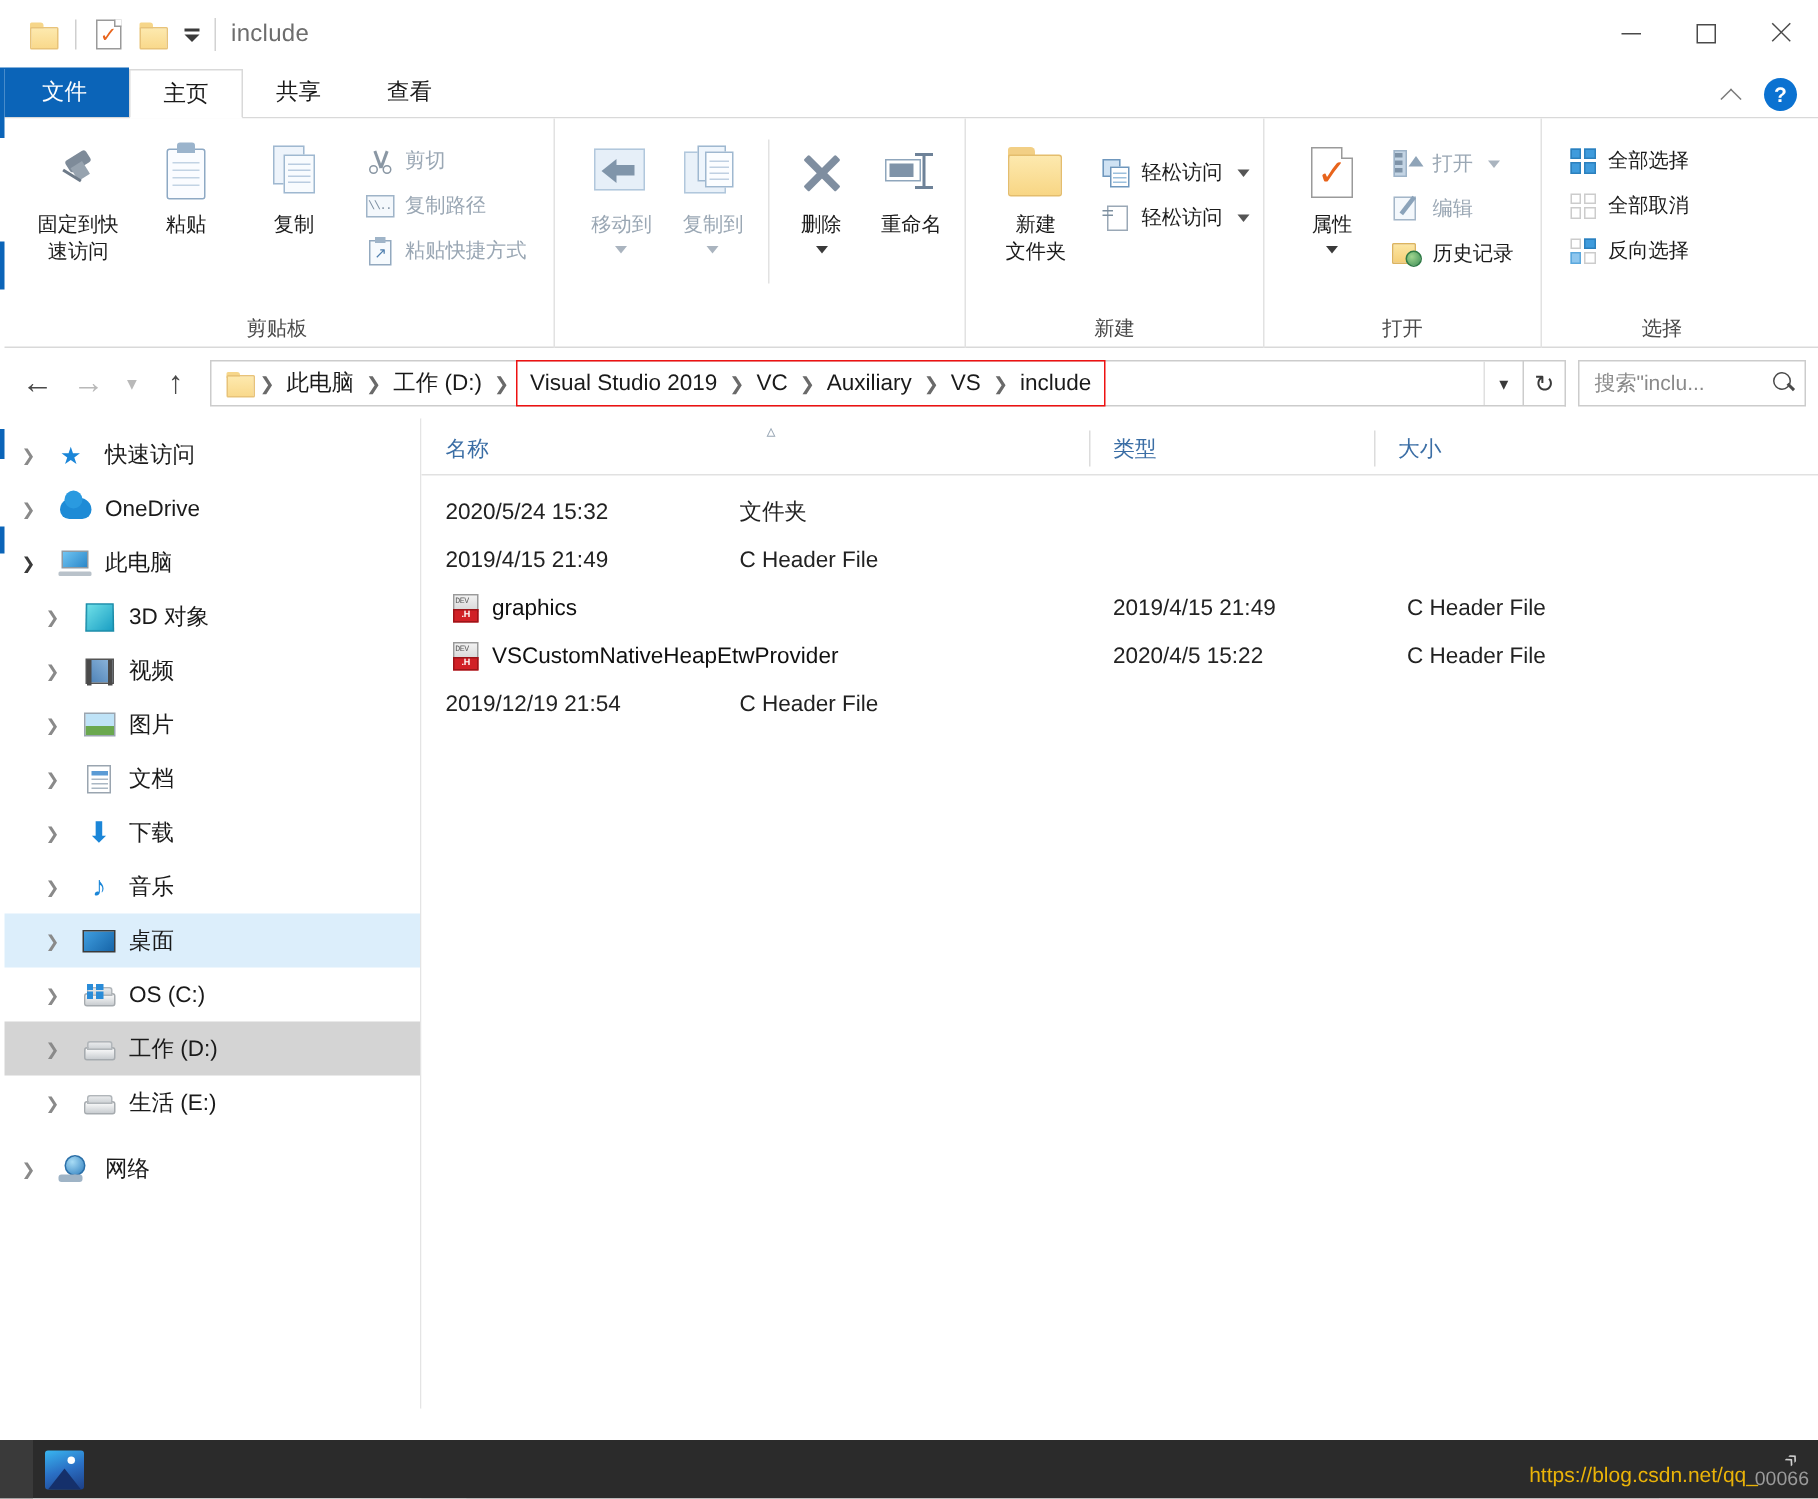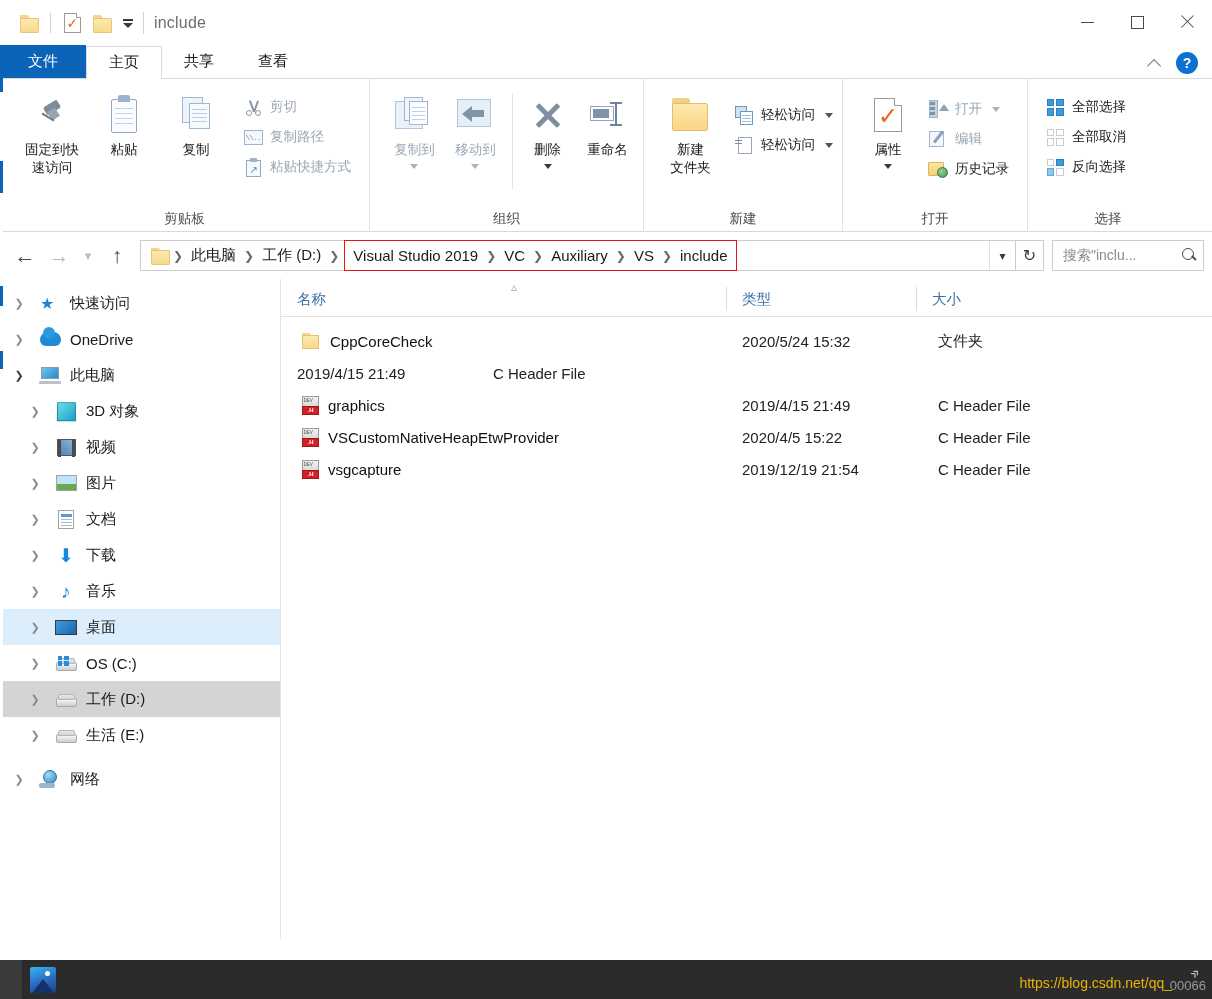--- a/index.html
+++ b/index.html
@@ -750,42 +750,42 @@
           </div>
         </div>
       </div>
       <div class="rgroup-label">剪贴板</div>
     </div>
 
     <div class="rgroup" style="width:274px">
       <div class="rgroup-body" style="padding-left:14px">
         <div class="big-btn" style="width:64px">
           <span class="ico">
+            <span class="moveto">
+                <span class="box"></span>
+                <span class="arrow"></span>
+                <span class="stem"></span>
+              </span>
+          </span>
+          <span class="lbl dim">移动到</span>
+          <span class="caret-sm dim" style="border-top-color:#aab4bf"></span>
+        </div>
+        <div class="big-btn" style="width:64px">
+          <span class="ico">
             <span class="copyto">
               <span class="box"></span>
                 <span class="p1"></span>
                 <span class="p2"></span>
               <span class="ln" style="top:12px"></span>
                 <span class="ln" style="top:16px"></span>
               <span class="ln" style="top:20px"></span>
                 <span class="ln" style="top:24px"></span>
             </span>
           </span>
           <span class="lbl dim">复制到</span>
-          <span class="caret-sm dim" style="border-top-color:#aab4bf"></span>
-        </div>
-        <div class="big-btn" style="width:64px">
-          <span class="ico">
-            <span class="moveto">
-                <span class="box"></span>
-                <span class="arrow"></span>
-                <span class="stem"></span>
-              </span>
-          </span>
-          <span class="lbl dim">移动到</span>
           <span class="caret-sm dim" style="border-top-color:#aab4bf"></span>
         </div>
         <div class="vsep"></div>
         <div class="big-btn" style="width:60px">
           <span class="ico">
               <span class="delx"></span>
             </span>
           <span class="lbl">删除</span>
           <span class="caret-sm"></span>
         </div>
@@ -795,21 +795,20 @@
                 <span class="fld"></span>
                 <span class="fill"></span>
                 <span class="cur"></span>
                 <span class="ct"></span>
                 <span class="cb"></span>
               </span>
           </span>
           <span class="lbl">重命名</span>
         </div>
       </div>
-      <div class="rgroup-label">组织</div>
     </div>
 
     <div class="rgroup" style="width:199px">
       <div class="rgroup-body" style="padding-left:16px">
         <div class="big-btn" style="width:70px">
           <span class="ico">
             <span class="bigfolder">
                 <span class="tabf"></span>
                 <span class="bod"></span>
               </span>
@@ -1113,27 +1112,20 @@
     <div class="filepane">
       <div class="colheader">
         <div class="col c-name">名称</div>
         <div class="col c-type">类型</div>
         <div class="col c-size">大小</div>
         <div class="sortmark">▵</div>
       </div>
 
       <div class="rows">
         <div class="frow">
-          <span class="c-name">
-            <span class="listfolder">
-                <span class="t"></span>
-                <span class="b"></span>
-              </span>
-            <span>CppCoreCheck</span>
-          </span>
           <span class="c-date">2020/5/24 15:32</span>
           <span class="c-type">文件夹</span>
           <span class="c-size"></span>
         </div>
         <div class="frow">
           <span class="c-date">2019/4/15 21:49</span>
           <span class="c-type">C Header File</span>
           <span class="c-size"></span>
         </div>
         <div class="frow">
@@ -1160,30 +1152,20 @@
                   <span class="h">.H</span>
                 </span>
             </span>
             <span>VSCustomNativeHeapEtwProvider</span>
           </span>
           <span class="c-date">2020/4/5 15:22</span>
           <span class="c-type">C Header File</span>
           <span class="c-size"></span>
         </div>
         <div class="frow">
-          <span class="c-name">
-            <span class="hfile">
-              <span class="top"></span>
-                <span class="dev">DEV</span>
-                <span class="bot">
-                  <span class="h">.H</span>
-                </span>
-            </span>
-            <span>vsgcapture</span>
-          </span>
           <span class="c-date">2019/12/19 21:54</span>
           <span class="c-type">C Header File</span>
           <span class="c-size"></span>
         </div>
       </div>
     </div>
   </div>
 
   <div class="hscroll">
     <div class="hs-btn">❮</div>

